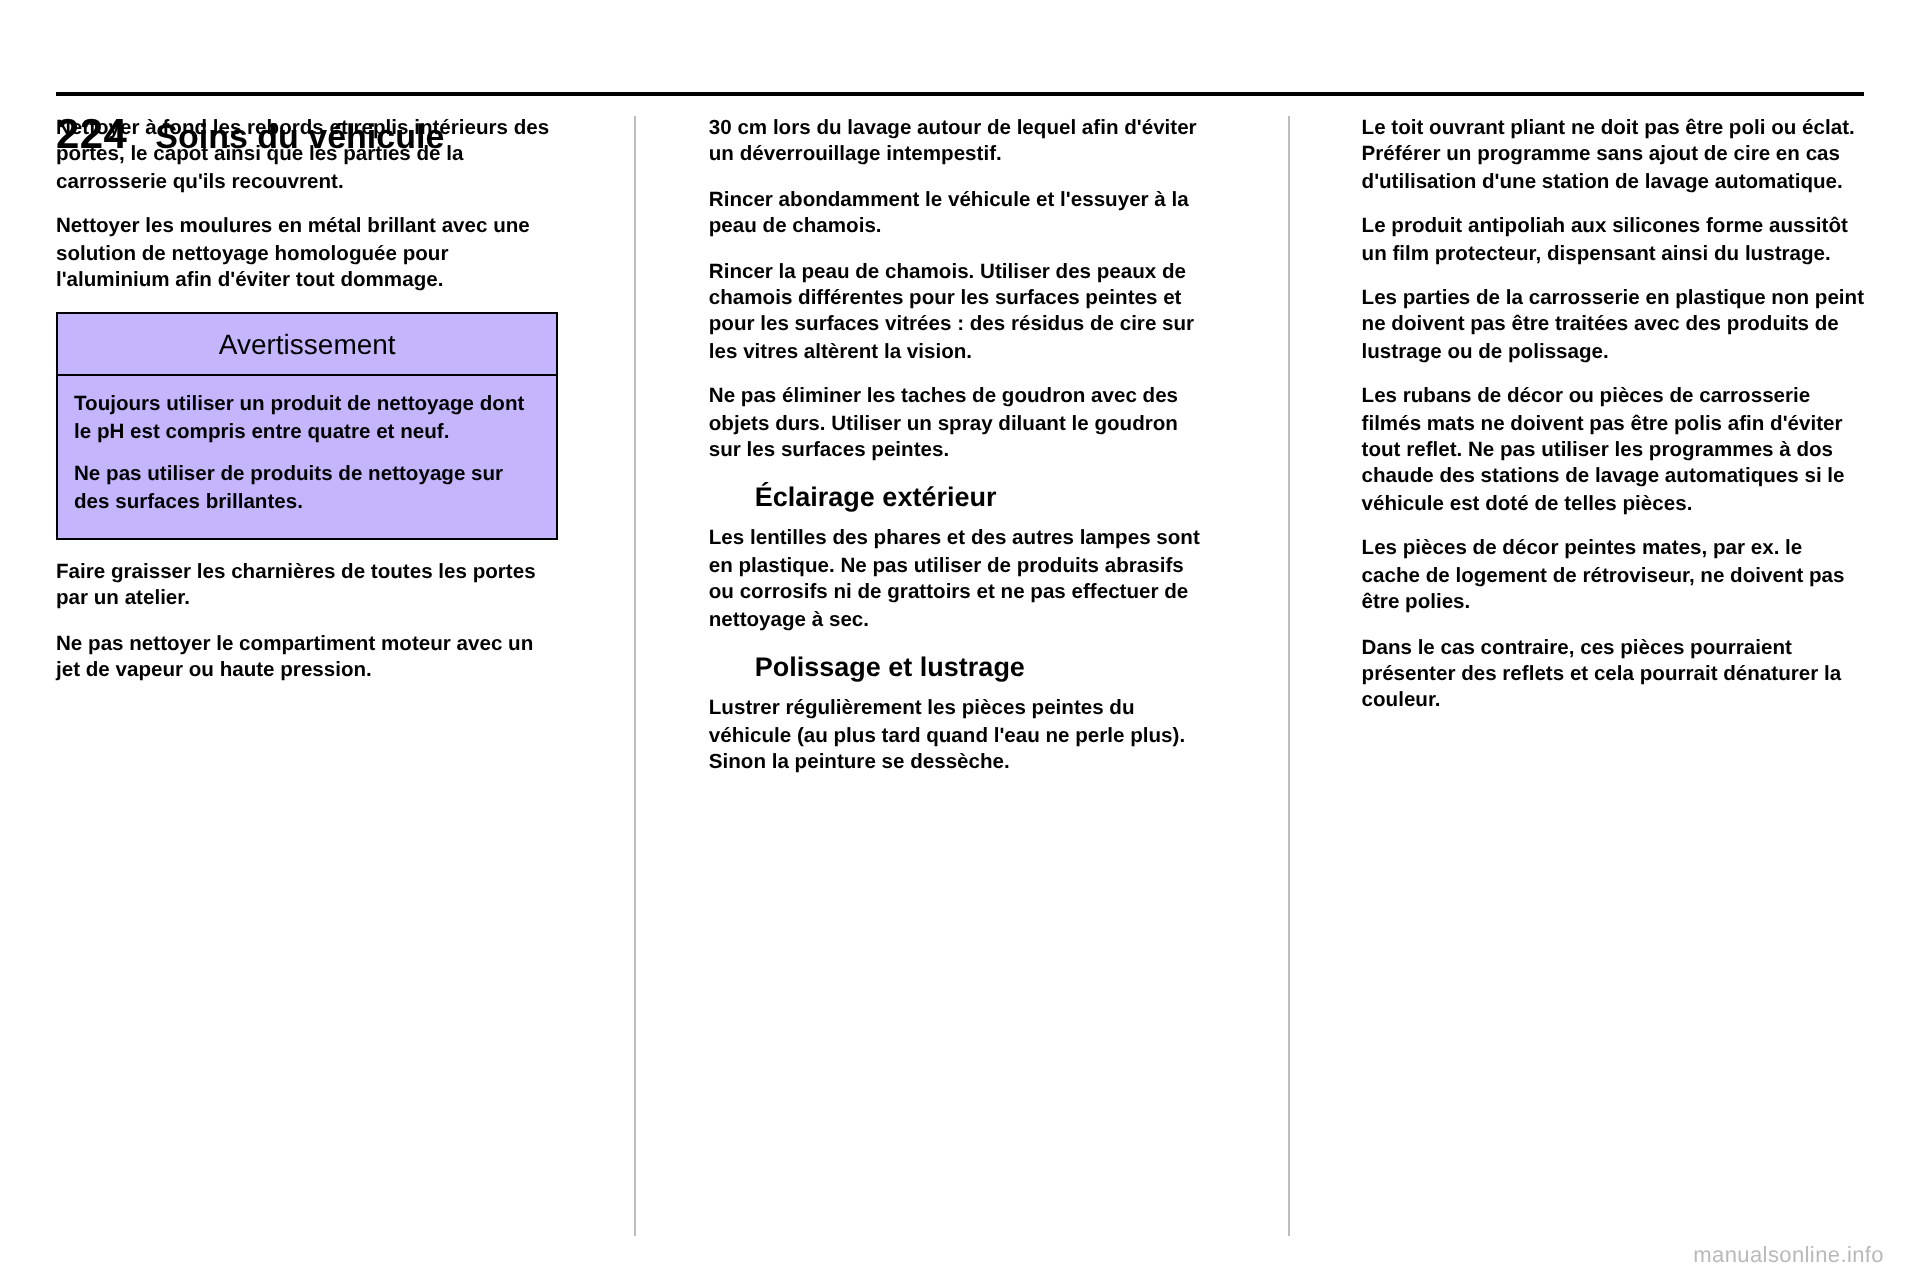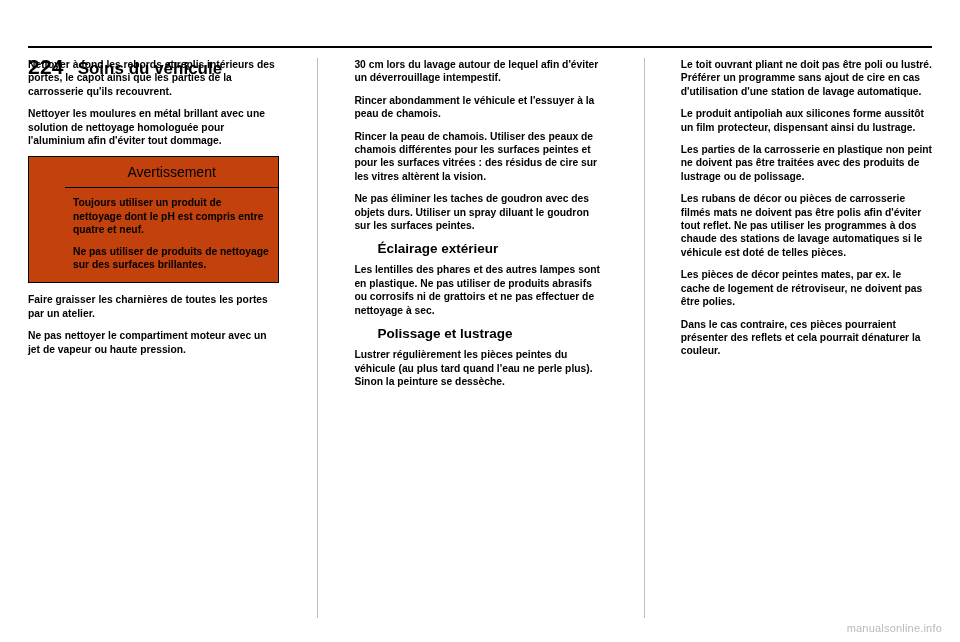--- a/index.html
+++ b/index.html
@@ -81,22 +81,21 @@
   h3.section-head {
     margin: 4px 0 7px 0;
     font-size: 13.5px;
     font-weight: bold;
     color: #000;
     padding-left: 23px;
   }
   .notice {
     border: 1.5px solid #000;
     margin: 4px 0 10px 0;
-    background: #c2410c;
-    padding-left: 36px;
+    background: #c4b5fd;
   }
   .notice-title {
     text-align: center;
     font-size: 14px;
     font-weight: normal;
     padding: 7px 6px 7px 6px;
     border-bottom: 1.5px solid #000;
     color: #000;
   }
   .notice-body {
@@ -153,21 +152,21 @@
       <p>Ne pas éliminer les taches de goudron avec des objets durs. Utiliser un spray diluant le goudron sur les surfaces peintes.</p>
       <h3 class="section-head">Éclairage extérieur</h3>
       <p>Les lentilles des phares et des autres lampes sont en plastique. Ne pas utiliser de produits abrasifs ou corrosifs ni de grattoirs et ne pas effectuer de nettoyage à sec.</p>
       <h3 class="section-head">Polissage et lustrage</h3>
       <p>Lustrer régulièrement les pièces peintes du véhicule (au plus tard quand l'eau ne perle plus). Sinon la peinture se dessèche.</p>
     </div>
 
     <div class="col-gap"></div>
 
     <div class="col">
-      <p>Le toit ouvrant pliant ne doit pas être poli ou lustré. Préférer un programme sans ajout de cire en cas d'utilisation d'une station de lavage automatique.</p>
+      <p>Le toit ouvrant pliant ne doit pas être poli ou éclat. Préférer un programme sans ajout de cire en cas d'utilisation d'une station de lavage automatique.</p>
       <p>Le produit antipoliah aux silicones forme aussitôt un film protecteur, dispensant ainsi du lustrage.</p>
       <p>Les parties de la carrosserie en plastique non peint ne doivent pas être traitées avec des produits de lustrage ou de polissage.</p>
       <p>Les rubans de décor ou pièces de carrosserie filmés mats ne doivent pas être polis afin d'éviter tout reflet. Ne pas utiliser les programmes à dos chaude des stations de lavage automatiques si le véhicule est doté de telles pièces.</p>
       <p>Les pièces de décor peintes mates, par ex. le cache de logement de rétroviseur, ne doivent pas être polies.</p>
       <p>Dans le cas contraire, ces pièces pourraient présenter des reflets et cela pourrait dénaturer la couleur.</p>
     </div>
 
   </div>
 
   <div class="watermark">manualsonline.info</div>

